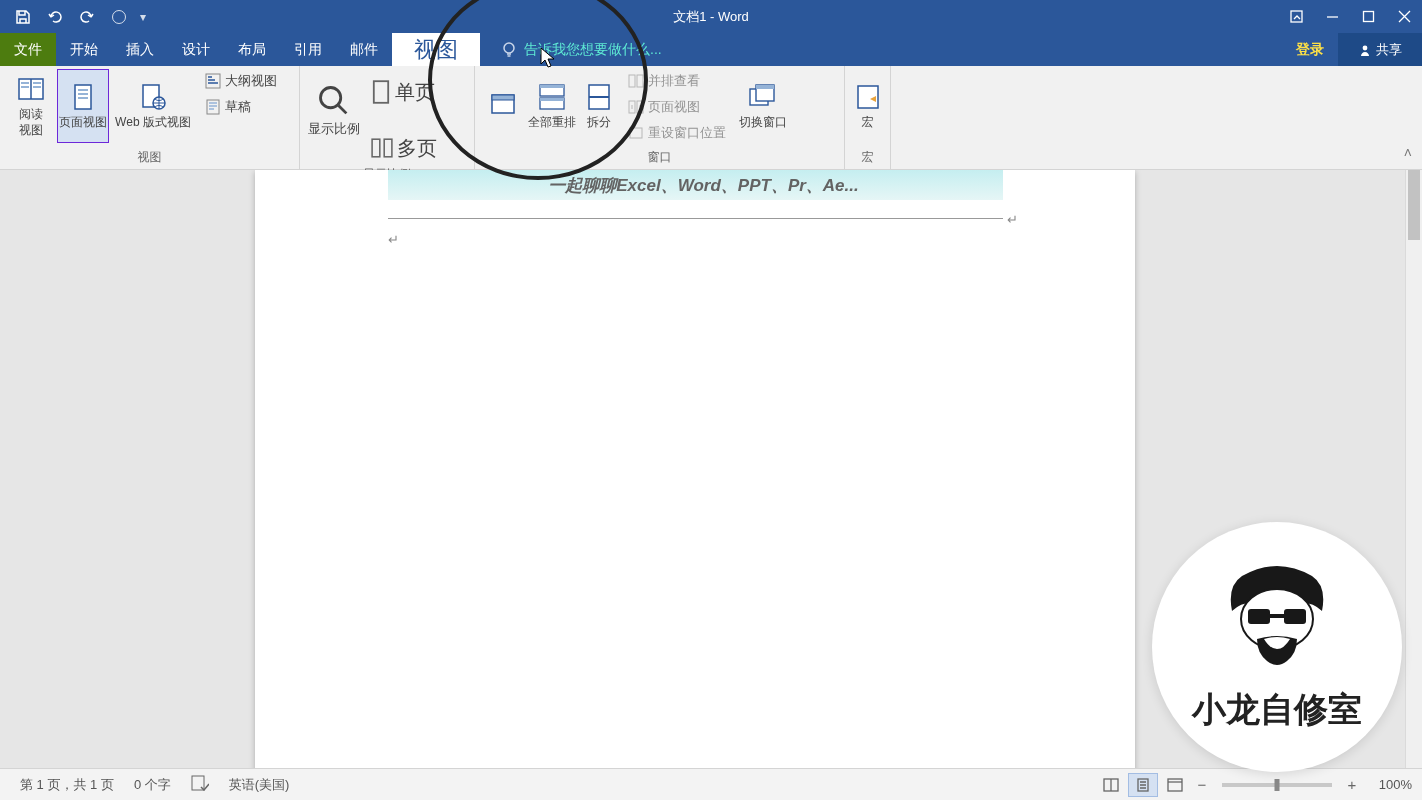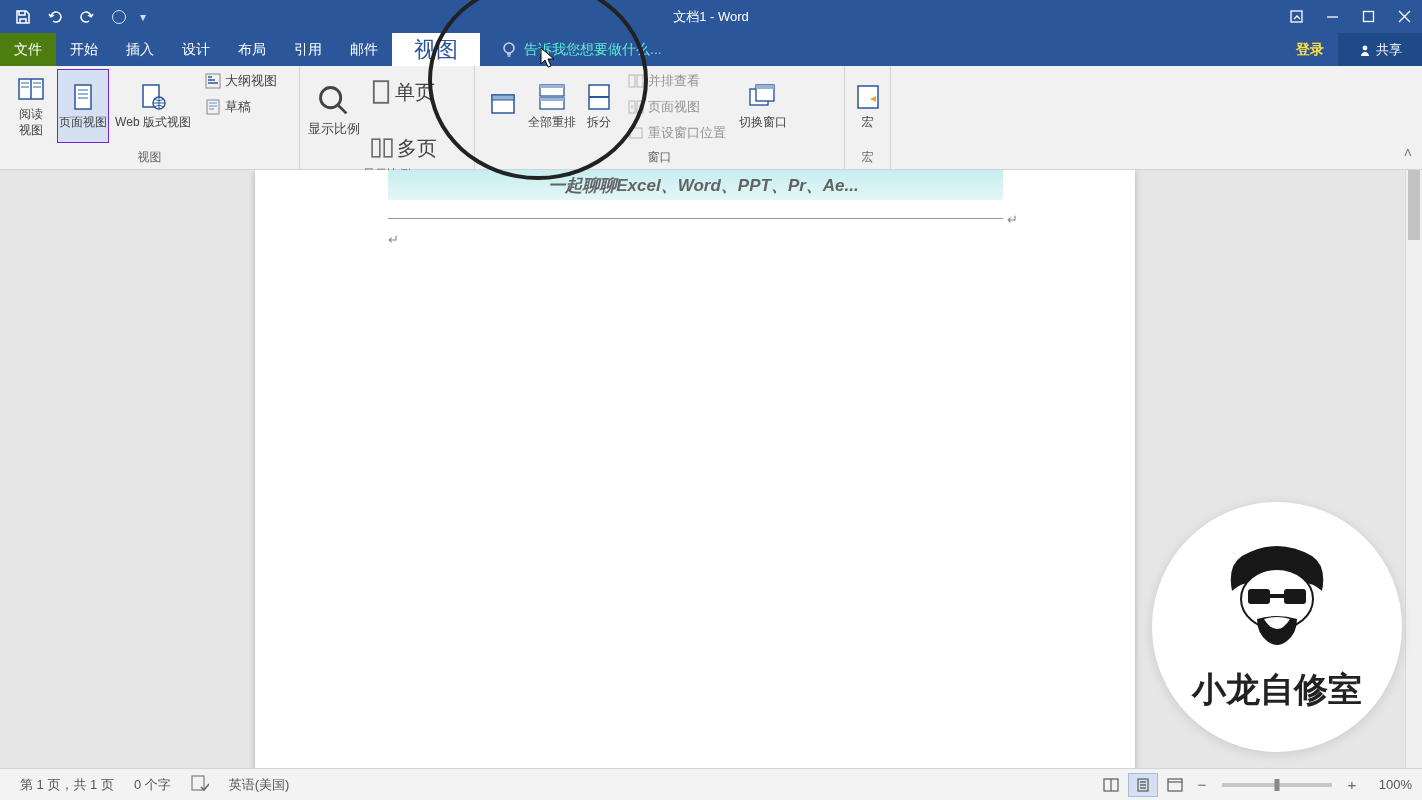--- a/index.html
+++ b/index.html
@@ -66,21 +66,21 @@
 .status-right { margin-left: auto; display: flex; align-items: center; gap: 2px; }
 .view-btn { width: 30px; height: 24px; display: flex; align-items: center; justify-content: center; cursor: pointer; border: 1px solid transparent; }
 .view-btn.active { background: #d5e1f2; border-color: #a3bde3; }
 .view-btn svg { width: 16px; height: 14px; fill: none; stroke: #666; stroke-width: 1.3; }
 .zoom-slider { width: 110px; height: 4px; background: #c8c8c8; position: relative; margin: 0 8px; }
 .zoom-slider .thumb { position: absolute; left: 50%; top: -4px; width: 5px; height: 12px; background: #888; transform: translateX(-50%); }
 .zoom-btn { width: 20px; text-align: center; cursor: pointer; font-size: 15px; color: #666; }
 .zoom-pct { width: 48px; text-align: right; }
 
 
-.brand-avatar { position: absolute; right: 20px; bottom: 48px; width: 250px; height: 250px; border-radius: 50%; background: #fff; display: flex; flex-direction: column; align-items: center; justify-content: center; box-shadow: 0 2px 12px rgba(0,0,0,.12); z-index: 30; }
+.brand-avatar { position: absolute; right: 20px; bottom: 28px; width: 250px; height: 250px; border-radius: 50%; background: #fff; display: flex; flex-direction: column; align-items: center; justify-content: center; box-shadow: 0 2px 12px rgba(0,0,0,.12); z-index: 30; }
 .brand-avatar .face { width: 130px; height: 120px; }
 .brand-avatar .name { font-family: "STKaiti","KaiTi",serif; font-size: 34px; color: #222; margin-top: 6px; font-weight: bold; }
 </style>
 </head>
 <body>
 
 <div class="title-bar">
   <div class="qat">
     <div class="qat-btn">
       <svg viewBox="0 0 16 16">

